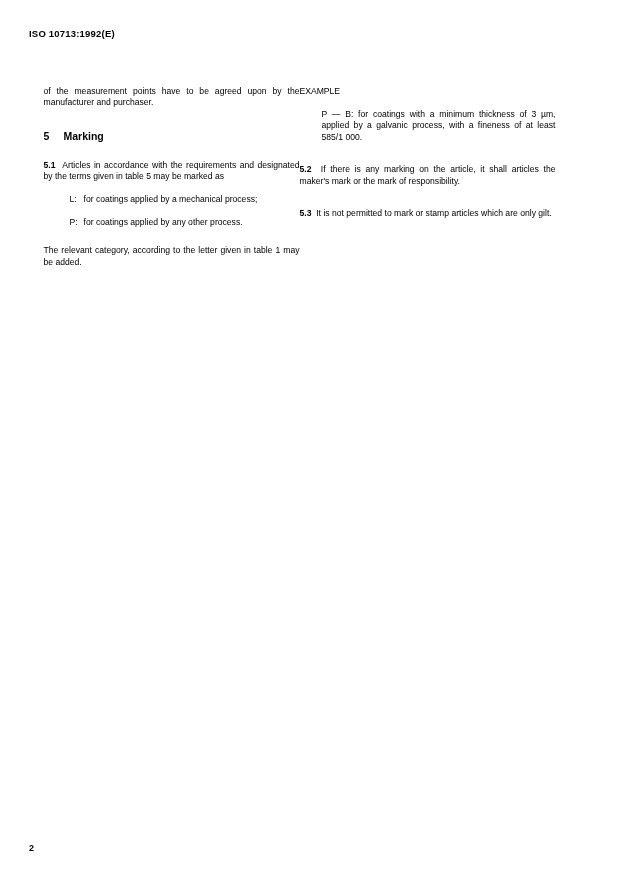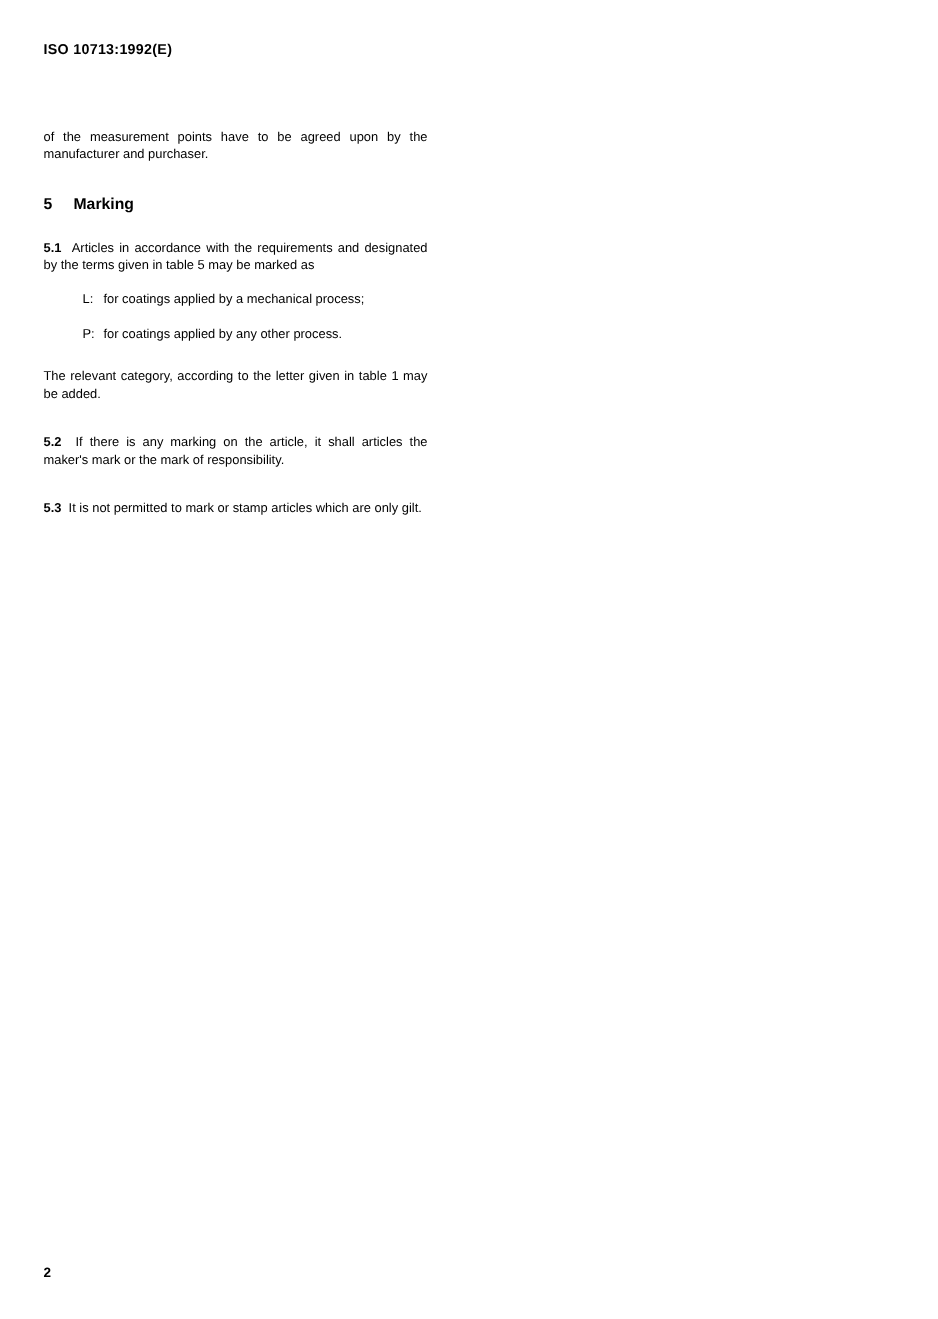--- a/index.html
+++ b/index.html
@@ -37,21 +37,20 @@
     white-space: nowrap;
   }
 
   
   .columns {
     position: absolute;
     left: 29px;
     top: 86px;
     width: 541px;
     display: flex;
-    flex-direction: column;
     justify-content: center;
   }
   .col {
     width: 256px;
   }
 
   p, .para {
     margin: 0;
     font-size: 8.6px;
     line-height: 11.4px;
@@ -164,21 +163,23 @@
           <span class="val">for coatings applied by any other process.</span>
         </div>
       </div>
 
       <p class="para gap-big">The relevant category, according to the letter given in table 1 may be added.</p>
 
     </div>
 
     <div class="col">
 
+      <p class="example-label">EXAMPLE</p>
 
+      <p class="example-body">P — B: for coatings with a minimum thickness of 3 µm, applied by a galvanic process, with a fineness of at least 585/1 000.</p>
 
       <p class="para gap-sec"><span class="subnum">5.2</span><span>If there is any marking on the article, it shall articles the maker's mark or the mark of responsibility.</span></p>
 
       <p class="para gap-sec"><span class="subnum">5.3</span><span>It is not permitted to mark or stamp articles which are only gilt.</span></p>
 
 
     </div>
 
   </div>
 

